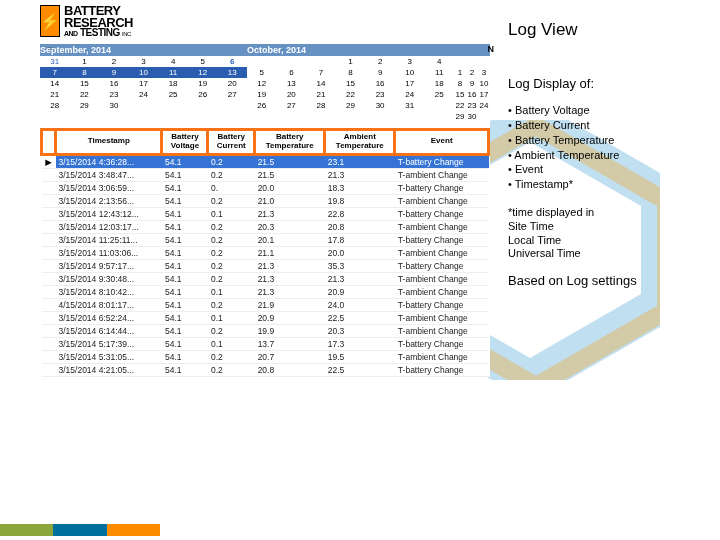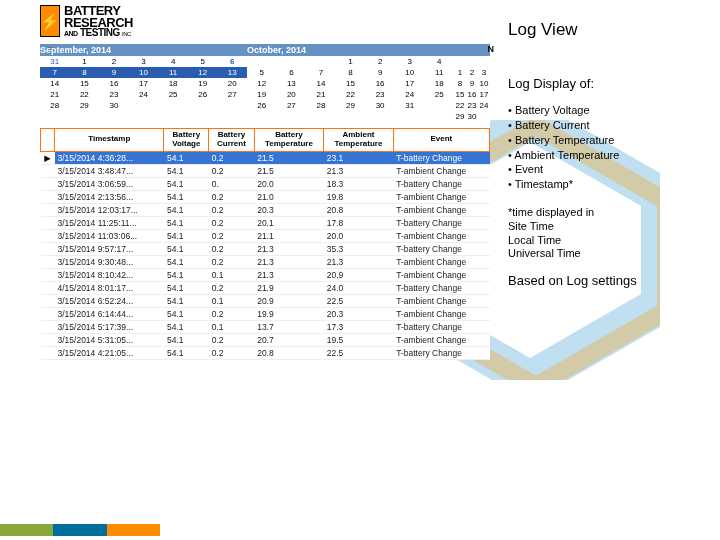--- a/index.html
+++ b/index.html
@@ -23,21 +23,21 @@
   .cal-month { flex:1; font-size:9px; }
   .cal-header { background:#6691c3; color:#fff; padding:1px 0; font-weight:bold; }
   .cal-week { display:flex; }
   .cal-week span { flex:1; text-align:center; font-size:8px; color:#000; padding:0; line-height:11px;}
   .cal-week span.out { color:#2a5db0; }
   .cal-week span.hl { background:#2a5db0; color:#fff;}
   .cal-week span.today { color:#2a5db0; font-weight:bold; }
   .tiny-n { position:absolute; right:-4px; top:0; font-size:9px; font-weight:bold;}
   
   .data-table { width:100%; border-collapse:collapse; font-size:8.5px; margin-top:6px; filter:blur(0.3px);}
-  .data-table th { font-weight:bold; text-align:center; padding:2px 3px; border:1px solid #f97316; background:#fff; font-size:8px; line-height:1.1; vertical-align:middle;}
+  .data-table th { font-weight:bold; text-align:center; padding:2px 3px; border:3px solid #f97316; background:#fff; font-size:8px; line-height:1.1; vertical-align:middle;}
   .data-table th:first-child { width:14px; }
   .data-table td { padding:1px 3px; border-bottom:1px solid #eee; white-space:nowrap; color:#222;}
   .data-table td:first-child { width:14px; text-align:center;}
   .row-sel td { background:#3574d4; color:#fff; }
   .row-sel td:first-child { background:#fff; color:#000;}
   
   .right { position:absolute; left:508px; top:20px; width:200px; z-index:3;}
   .right h2 { font-size:17px; font-weight:400; margin-bottom:36px;}
   .right .subhead { font-size:13px; margin-bottom:12px;}
   .right ul { list-style:none; margin-bottom:14px;}
@@ -248,20 +248,29 @@
           <td>T-battery Change</td>
         </tr>
         <tr>
           <td></td>
           <td>3/15/2014 2:13:56...</td>
           <td>54.1</td>
           <td>0.2</td>
           <td>21.0</td>
           <td>19.8</td>
           <td>T-ambient Change</td>
+        </tr>
+        <tr>
+          <td></td>
+          <td>3/15/2014 12:43:12...</td>
+          <td>54.1</td>
+          <td>0.1</td>
+          <td>21.3</td>
+          <td>22.8</td>
+          <td>T-battery Change</td>
         </tr>
         <tr>
           <td></td>
           <td>3/15/2014 12:03:17...</td>
           <td>54.1</td>
           <td>0.2</td>
           <td>20.3</td>
           <td>20.8</td>
           <td>T-ambient Change</td>
         </tr>

